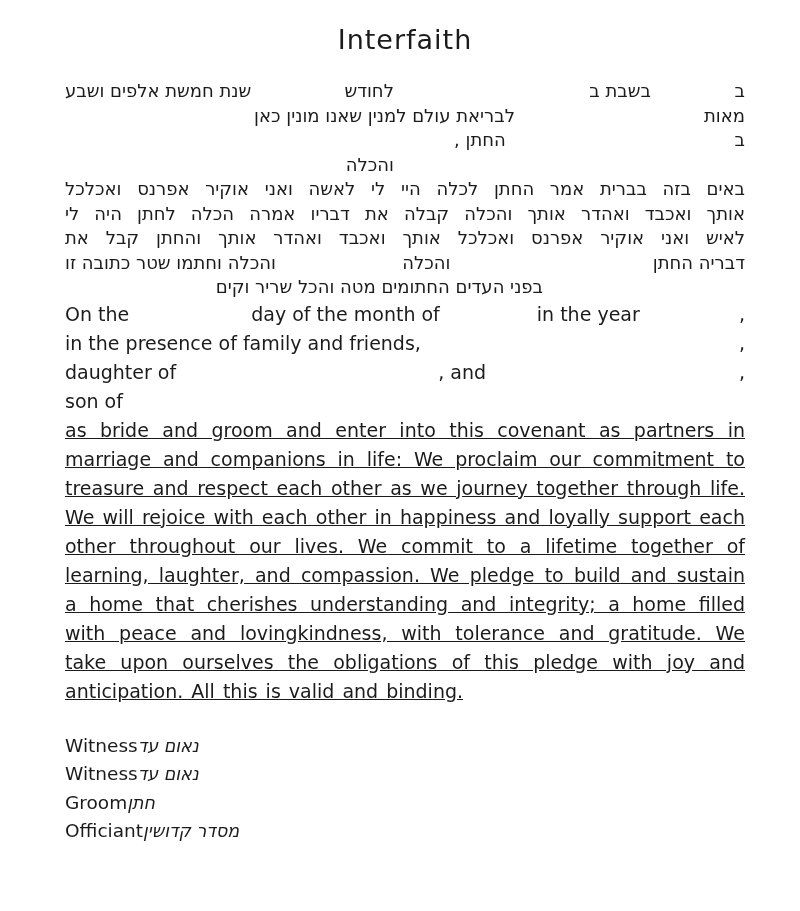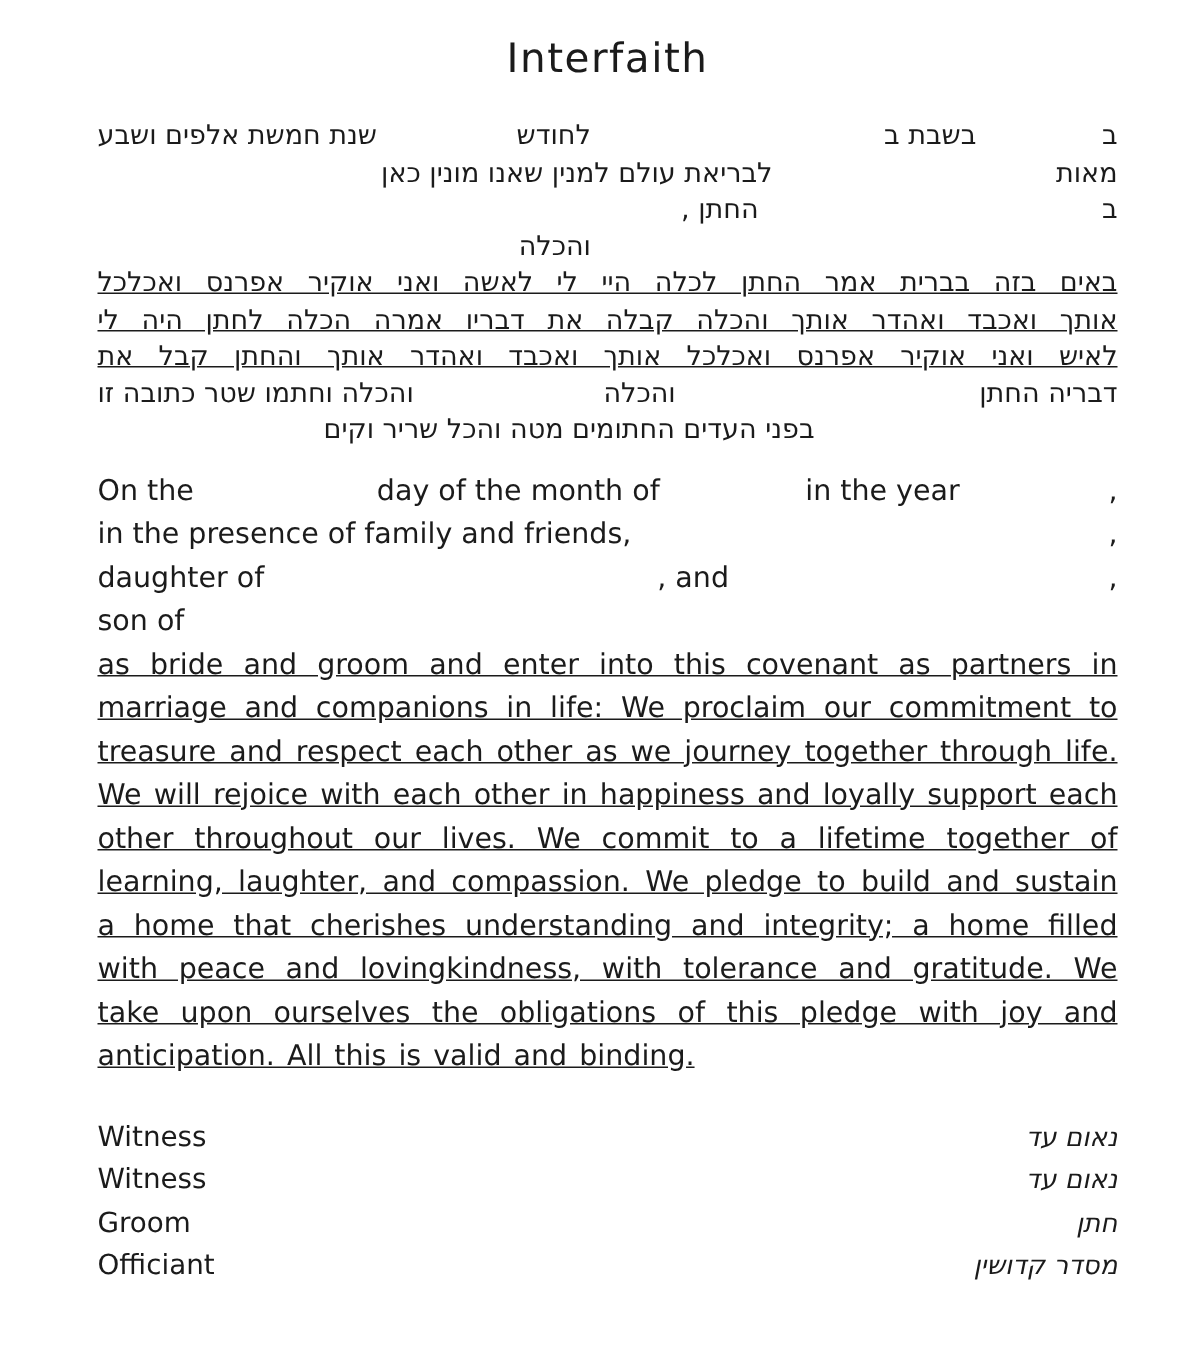--- a/index.html
+++ b/index.html
@@ -11,29 +11,29 @@
   }
   .page{box-sizing:border-box;width:800px;height:911px;padding:0 55px 0 65px;}
   .title{
     text-align:center;font-size:27px;line-height:32px;
     margin:24px 0 23px 0;letter-spacing:1px;
   }
   
   .hebrew{direction:rtl;font-size:18px;line-height:24.5px;}
   .hrow{display:flex;align-items:baseline;}
   .sp{display:inline-block;height:1px;flex-shrink:1;}
-  .hjust{text-align:justify;text-align-last:justify;text-decoration:underline;}
+  .hjust{text-align:justify;text-align-last:justify;}
   .hindent{padding-right:202px;}
   
-  .english{margin-top:13px;font-size:19px;line-height:29px;}
+  .english{font-size:19px;line-height:29px;}
   .erow{display:flex;align-items:baseline;}
   .ebody{text-align:justify;word-spacing:2px;text-decoration:underline;}
   
   .sigs{margin-top:26px;}
-  .sigrow{display:flex;justify-content:space-between;align-items:baseline;line-height:28.5px;gap:35px;}
+  .sigrow{display:flex;justify-content:flex-start;align-items:baseline;line-height:28.5px;}
   .sig-en{font-size:18.5px;}
   .sig-he{direction:rtl;font-size:17.5px;font-style:italic;}
 </style>
 </head>
 <body>
 
 <div class="page">
 
   <div class="title">Interfaith</div>
 

